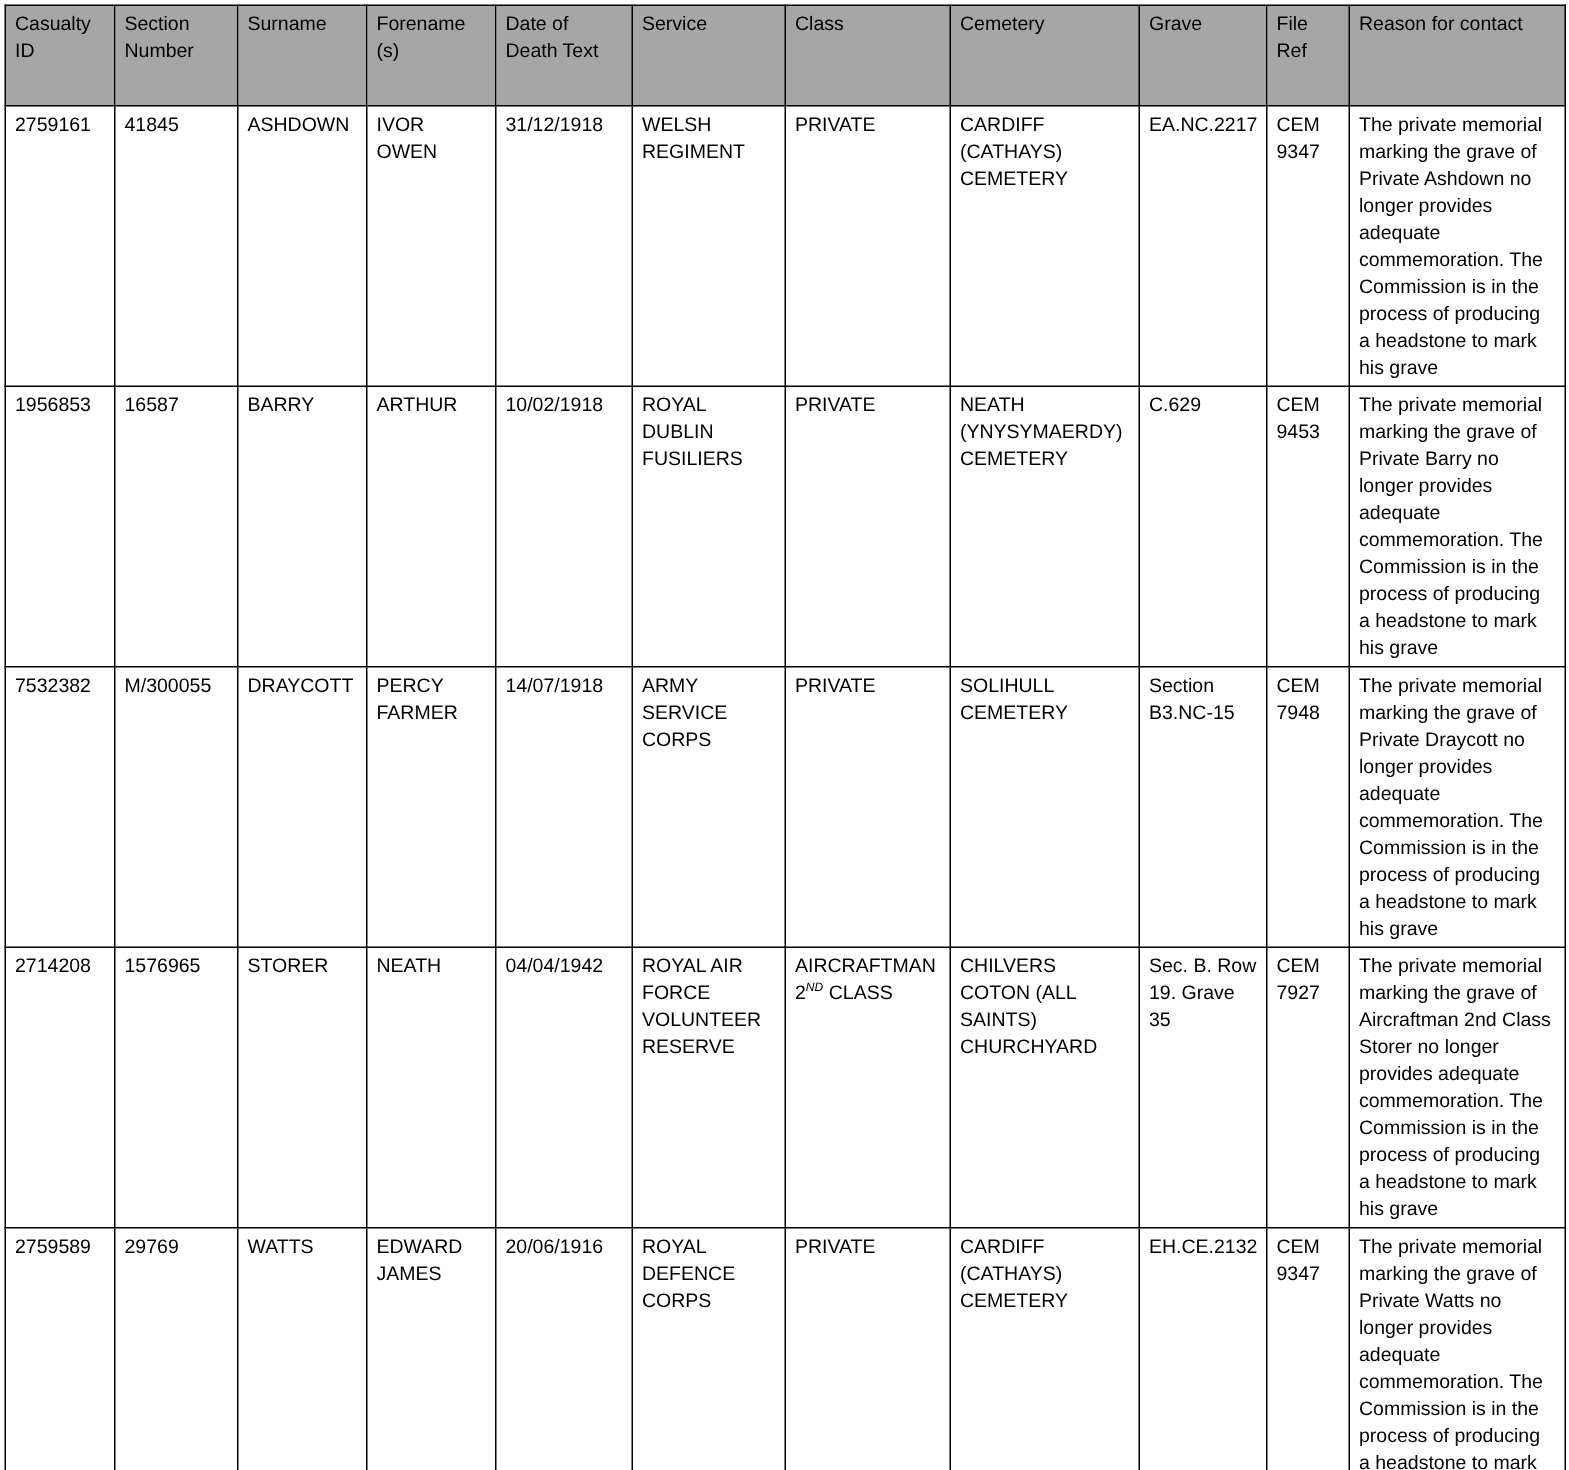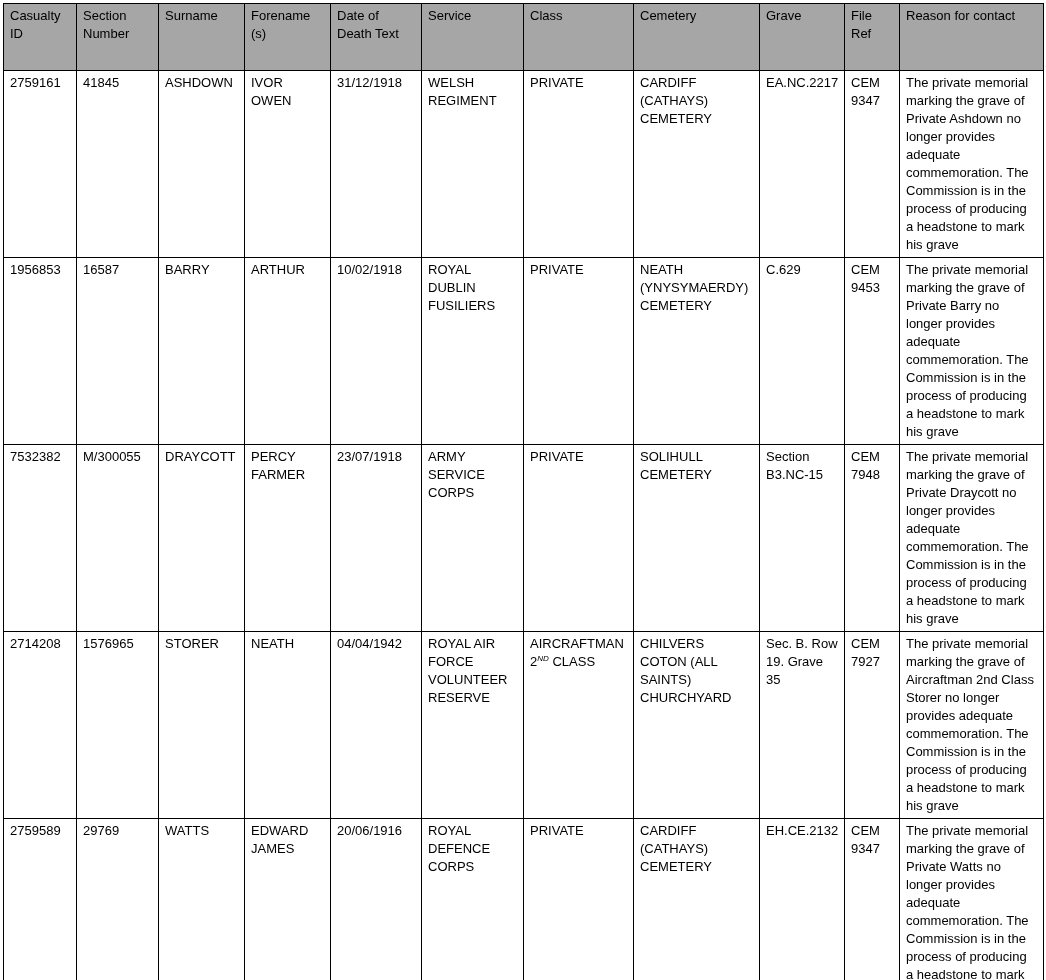--- a/index.html
+++ b/index.html
@@ -110,21 +110,21 @@
           <td>NEATH (YNYSYMAERDY) CEMETERY</td>
           <td>C.629</td>
           <td>CEM 9453</td>
           <td>The private memorial marking the grave of Private Barry no longer provides adequate commemoration. The Commission is in the process of producing a headstone to mark his grave</td>
         </tr>
         <tr>
           <td>7532382</td>
           <td>M/300055</td>
           <td>DRAYCOTT</td>
           <td>PERCY FARMER</td>
-          <td>23/07/1918</td>
+          <td>14/07/1918</td>
           <td>ARMY SERVICE CORPS</td>
           <td><span>PRIVATE</span></td>
           <td>SOLIHULL CEMETERY</td>
           <td>Section B3.NC-15</td>
           <td>CEM 7948</td>
           <td>The private memorial marking the grave of Private Draycott no longer provides adequate commemoration. The Commission is in the process of producing a headstone to mark his grave</td>
         </tr>
         <tr>
           <td>2714208</td>
           <td>1576965</td>

